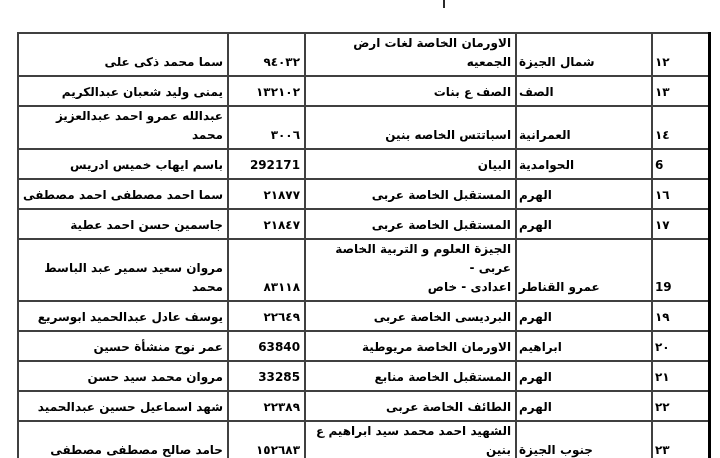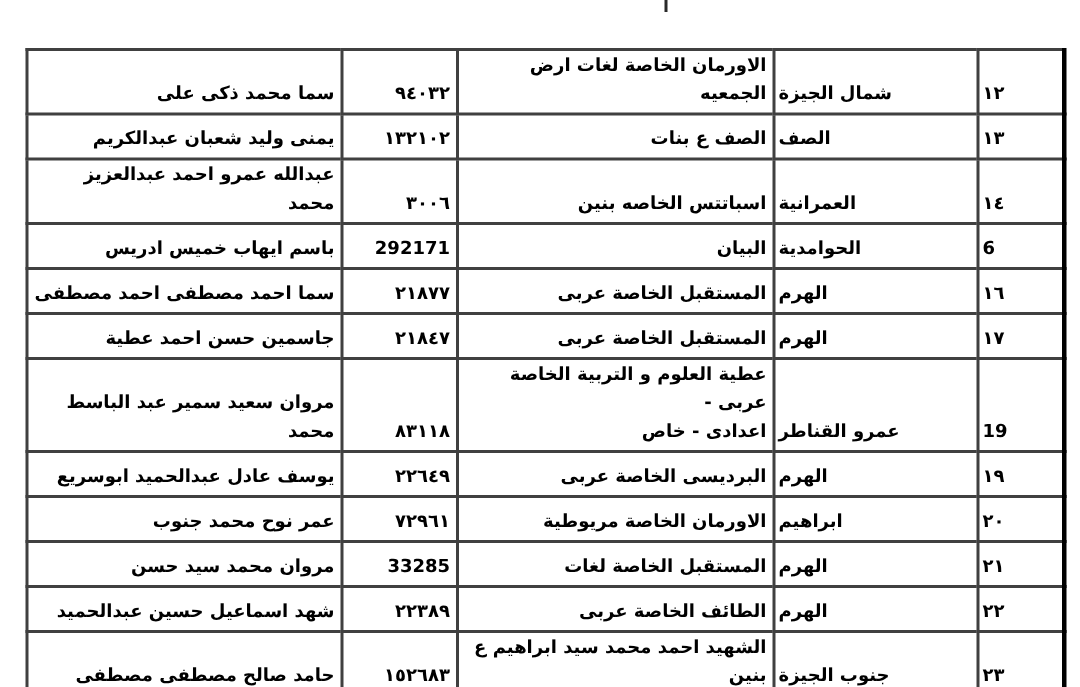--- a/index.html
+++ b/index.html
@@ -91,43 +91,43 @@
       <tr class="row">
         <td class="col-no">١٧</td>
         <td class="col-district">الهرم</td>
         <td class="col-school">المستقبل الخاصة عربى</td>
         <td class="col-code">٢١٨٤٧</td>
         <td class="col-name">جاسمين حسن احمد عطية</td>
       </tr>
       <tr class="row tall">
         <td class="col-no">19</td>
         <td class="col-district">عمرو القناطر</td>
-        <td class="col-school">عطية العلوم و التربية الخاصة عربى -
+        <td class="col-school">الجيزة العلوم و التربية الخاصة عربى -
 اعدادى - خاص</td>
         <td class="col-code">٨٣١١٨</td>
         <td class="col-name">مروان سعيد سمير عبد الباسط محمد</td>
       </tr>
       <tr class="row">
         <td class="col-no">١٩</td>
         <td class="col-district">الهرم</td>
         <td class="col-school">البرديسى الخاصة عربى</td>
         <td class="col-code">٢٢٦٤٩</td>
         <td class="col-name">يوسف عادل عبدالحميد ابوسريع</td>
       </tr>
       <tr class="row">
         <td class="col-no">٢٠</td>
         <td class="col-district">ابراهيم</td>
         <td class="col-school">الاورمان الخاصة مريوطية</td>
-        <td class="col-code">٧٢٩٦١</td>
-        <td class="col-name">عمر نوح محمد جنوب</td>
+        <td class="col-code">63840</td>
+        <td class="col-name">عمر نوح منشأة حسين</td>
       </tr>
       <tr class="row">
         <td class="col-no">٢١</td>
         <td class="col-district">الهرم</td>
-        <td class="col-school">المستقبل الخاصة لغات</td>
+        <td class="col-school">المستقبل الخاصة منابع</td>
         <td class="col-code">33285</td>
         <td class="col-name">مروان محمد سيد حسن</td>
       </tr>
       <tr class="row">
         <td class="col-no">٢٢</td>
         <td class="col-district">الهرم</td>
         <td class="col-school">الطائف الخاصة عربى</td>
         <td class="col-code">٢٢٣٨٩</td>
         <td class="col-name">شهد اسماعيل حسين عبدالحميد</td>
       </tr>

